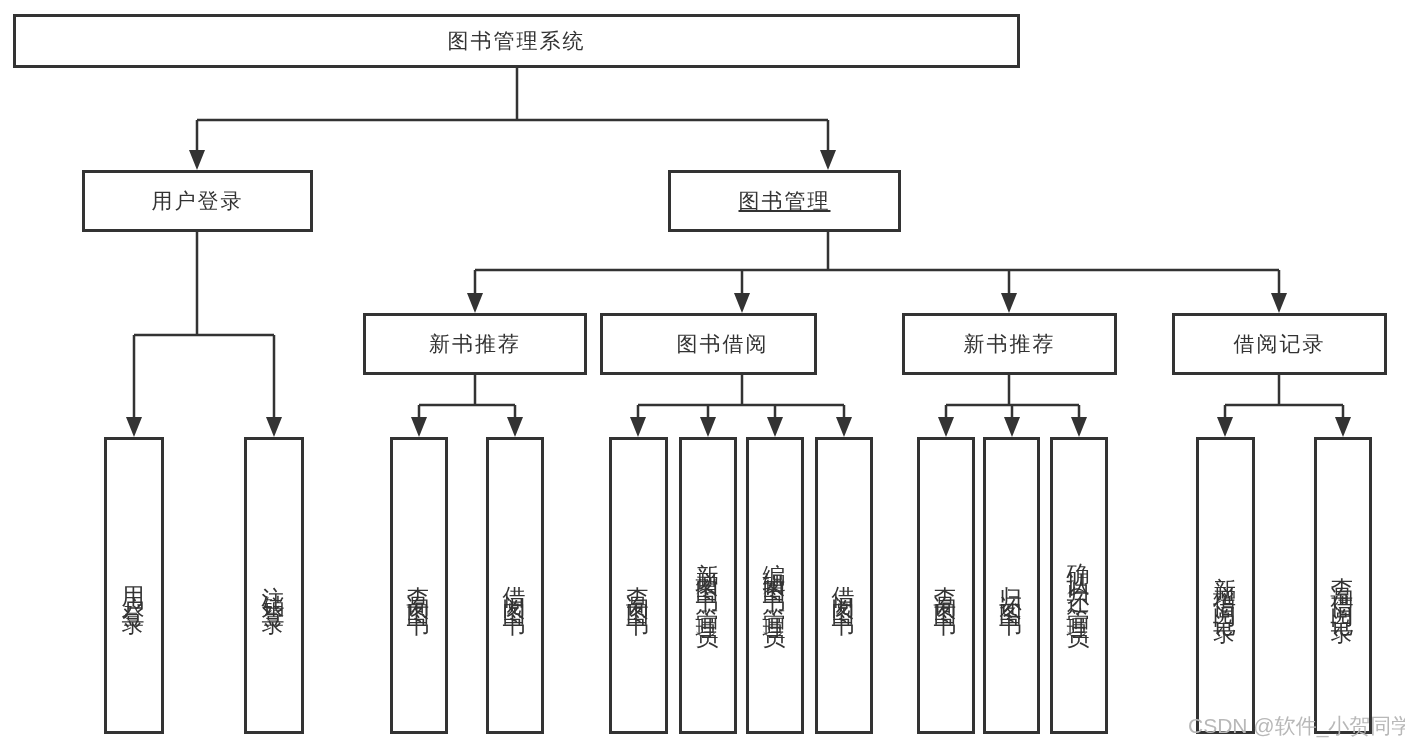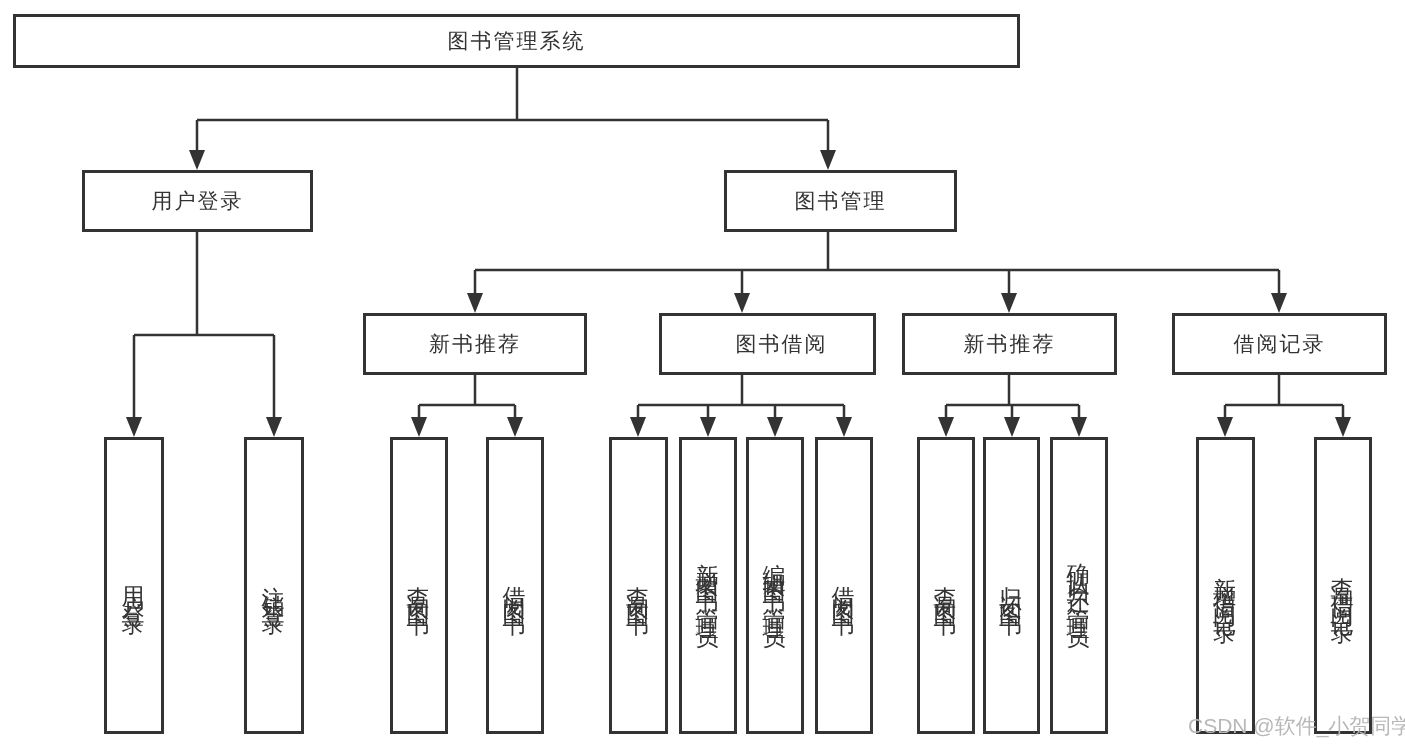--- a/index.html
+++ b/index.html
@@ -113,24 +113,24 @@
       <polygon points="1004,417 1020,417 1012,437"></polygon>
       <polygon points="1071,417 1087,417 1079,437"></polygon>
       <polygon points="1217,417 1233,417 1225,437"></polygon>
       <polygon points="1335,417 1351,417 1343,437"></polygon>
     </g>
   </svg>
 
   <div class="hnode" style="left:13px; top:14px; width:1007px; height:54px;">图书管理系统</div>
 
   <div class="hnode" style="left:82px; top:170px; width:231px; height:62px;">用户登录</div>
-  <div class="hnode" style="left:724px; top:170px; width:233px; height:62px;">图书管理</div>
+  <div class="hnode" style="left:668px; top:170px; width:233px; height:62px;text-decoration:underline;">图书管理</div>
 
   <div class="hnode" style="left:363px; top:313px; width:224px; height:62px;text-align:center;">新书推荐</div>
-  <div class="hnode" style="left:659px; top:313px; width:217px; height:62px;padding-left:28px;">图书借阅</div>
+  <div class="hnode" style="left:600px; top:313px; width:217px; height:62px;padding-left:28px;">图书借阅</div>
   <div class="hnode" style="left:902px; top:313px; width:215px; height:62px;">新书推荐</div>
   <div class="hnode" style="left:1172px; top:313px; width:215px; height:62px;">借阅记录</div>
 
   <div class="vnode" style="left:104px; top:437px; width:60px; height:297px;">用户登录</div>
   <div class="vnode" style="left:244px; top:437px; width:60px; height:297px;">注销登录</div>
 
   <div class="vnode" style="left:390px; top:437px; width:58px; height:297px;">查询图书</div>
   <div class="vnode" style="left:486px; top:437px; width:58px; height:297px;">借阅图书</div>
 
   <div class="vnode" style="left:609px; top:437px; width:59px; height:297px;">查询图书</div>

